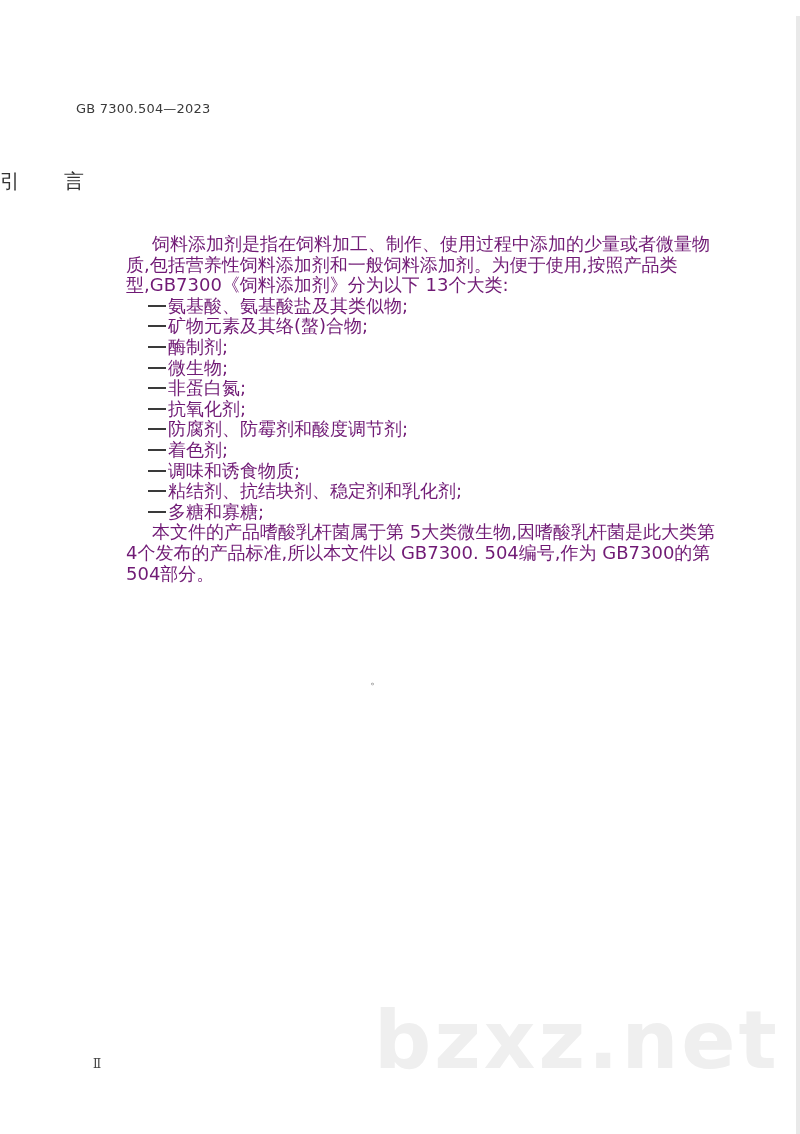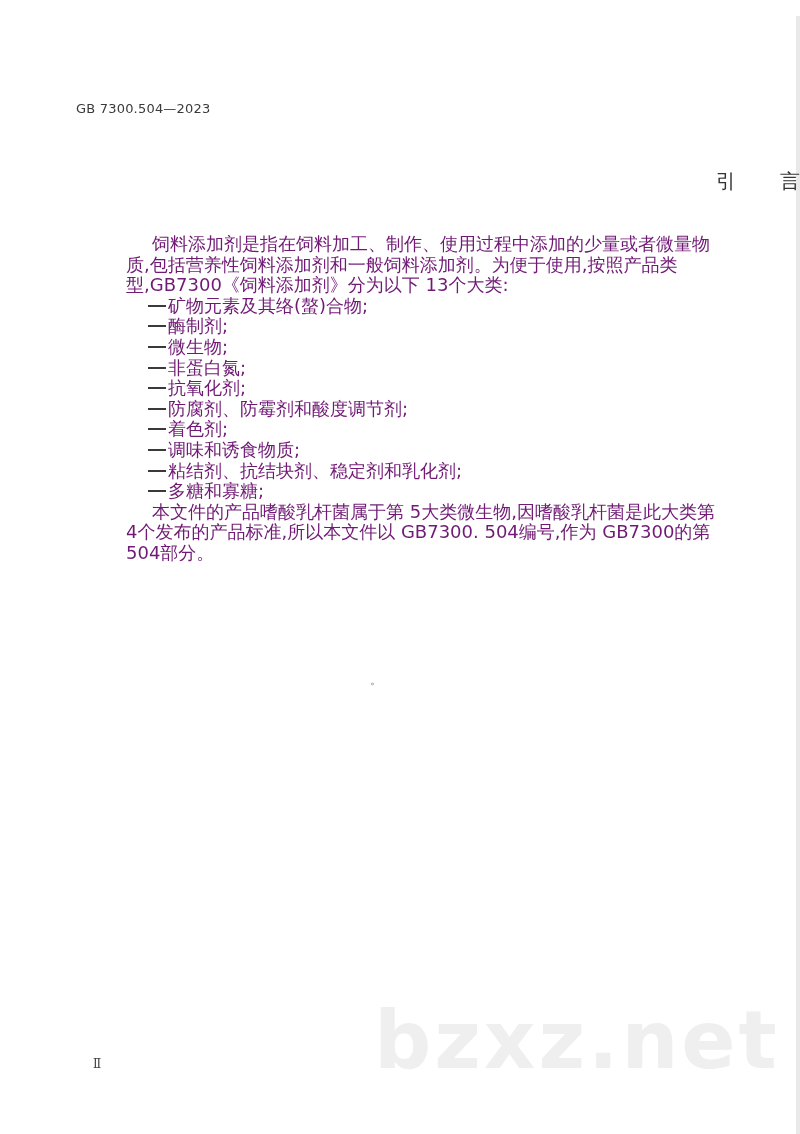--- a/index.html
+++ b/index.html
@@ -31,21 +31,21 @@
       top: 85px;
       font-size: 13px;
       color: #3a3a3a;
       letter-spacing: 0.2px;
     }
     .title {
       position: absolute;
       left: 0;
       width: 800px;
       top: 152px;
-      text-align: right;
+      text-align: left;
       font-size: 20px;
       color: #333;
       word-spacing: 0;
     }
     .title span {
       display: inline-block;
     }
     .title .gap {
       display: inline-block;
       width: 44px;
@@ -119,20 +119,21 @@
   <div class="std-code">GB 7300.504—2023</div>
 
   <div class="title">
     <span>引</span><span class="gap"></span><span>言</span>
   </div>
 
   <div class="body">
     <p class="para">饲料添加剂是指在饲料加工、制作、使用过程中添加的少量或者微量物质,包括营养性饲料添加剂和一般饲料添加剂。为便于使用,按照产品类型,GB7300《饲料添加剂》分为以下 13个大类:</p>
 
     <ul class="list">
+      <li><span class="dash"></span><span>氨基酸、氨基酸盐及其类似物;</span></li>
       <li><span class="dash"></span><span>矿物元素及其络(螯)合物;</span></li>
       <li><span class="dash"></span><span>酶制剂;</span></li>
       <li><span class="dash"></span><span>微生物;</span></li>
       <li><span class="dash"></span><span>非蛋白氮;</span></li>
       <li><span class="dash"></span><span>抗氧化剂;</span></li>
       <li><span class="dash"></span><span>防腐剂、防霉剂和酸度调节剂;</span></li>
       <li><span class="dash"></span><span>着色剂;</span></li>
       <li><span class="dash"></span><span>调味和诱食物质;</span></li>
       <li><span class="dash"></span><span>粘结剂、抗结块剂、稳定剂和乳化剂;</span></li>
       <li><span class="dash"></span><span>多糖和寡糖;</span></li>

